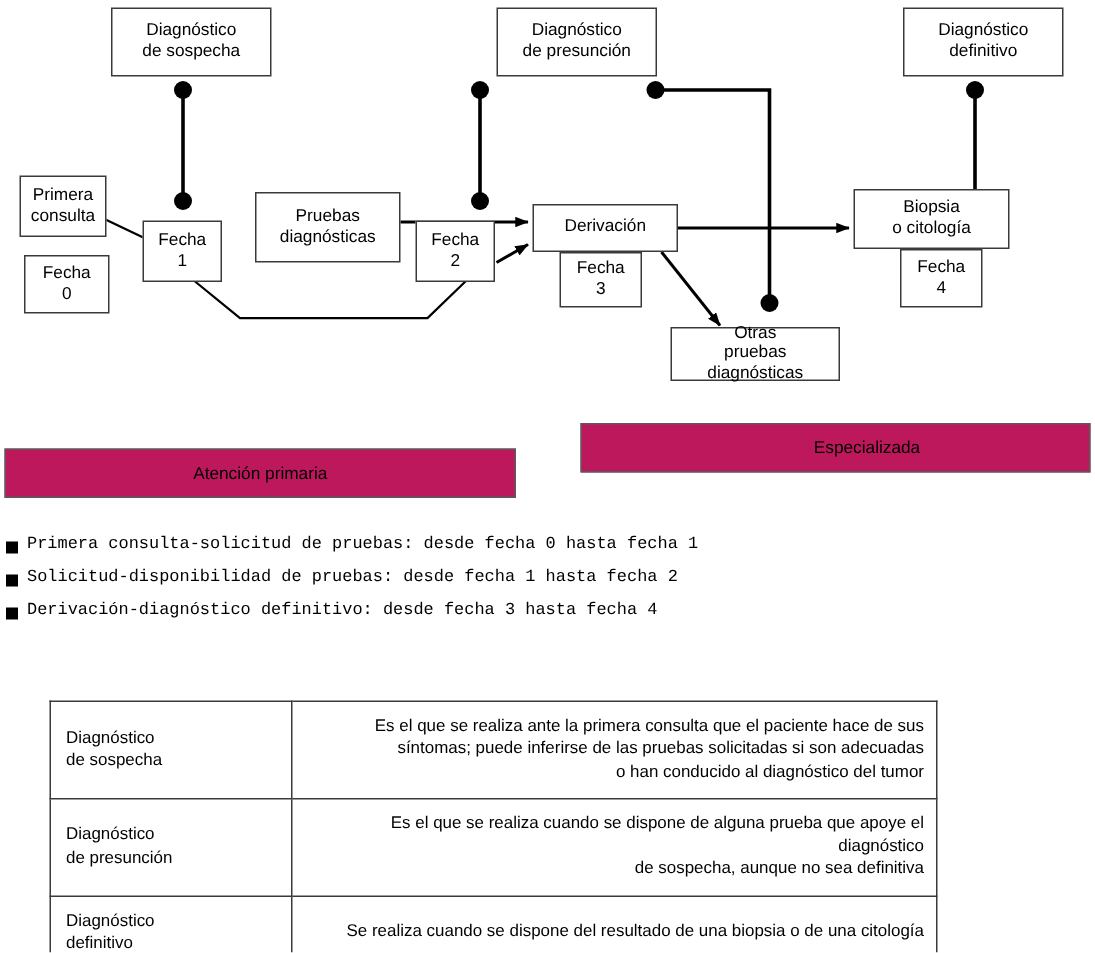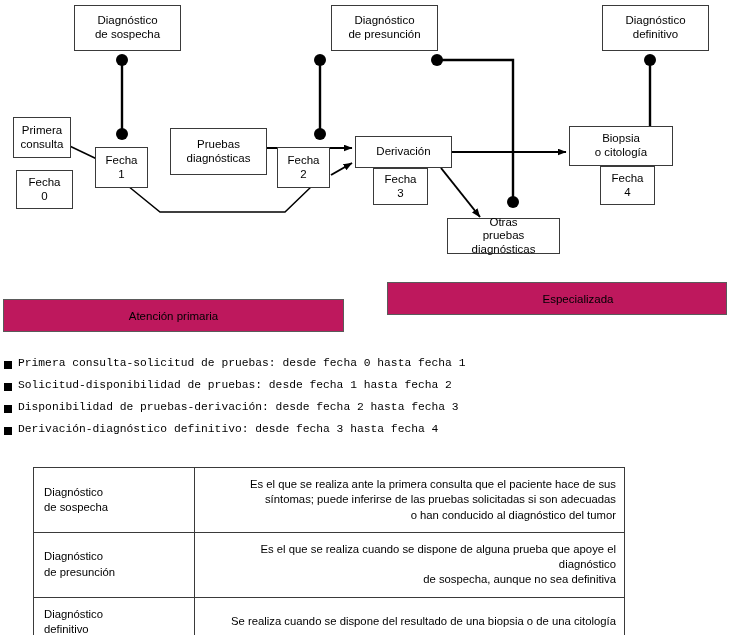--- a/index.html
+++ b/index.html
@@ -222,24 +222,20 @@
   </div>
 
   <div id="legend">
     <div class="legend-row">
       <span class="legend-sq"></span>
       <span>Primera consulta-solicitud de pruebas: desde fecha 0 hasta fecha 1</span>
     </div>
     <div class="legend-row">
       <span class="legend-sq"></span>
       <span>Solicitud-disponibilidad de pruebas: desde fecha 1 hasta fecha 2</span>
-    </div>
-    <div class="legend-row">
-      <span class="legend-sq"></span>
-      <span>Disponibilidad de pruebas-derivación: desde fecha 2 hasta fecha 3</span>
     </div>
     <div class="legend-row">
       <span class="legend-sq"></span>
       <span>Derivación-diagnóstico definitivo: desde fecha 3 hasta fecha 4</span>
     </div>
   </div>
 
   <table id="deftable">
     <tbody>
       <tr>

